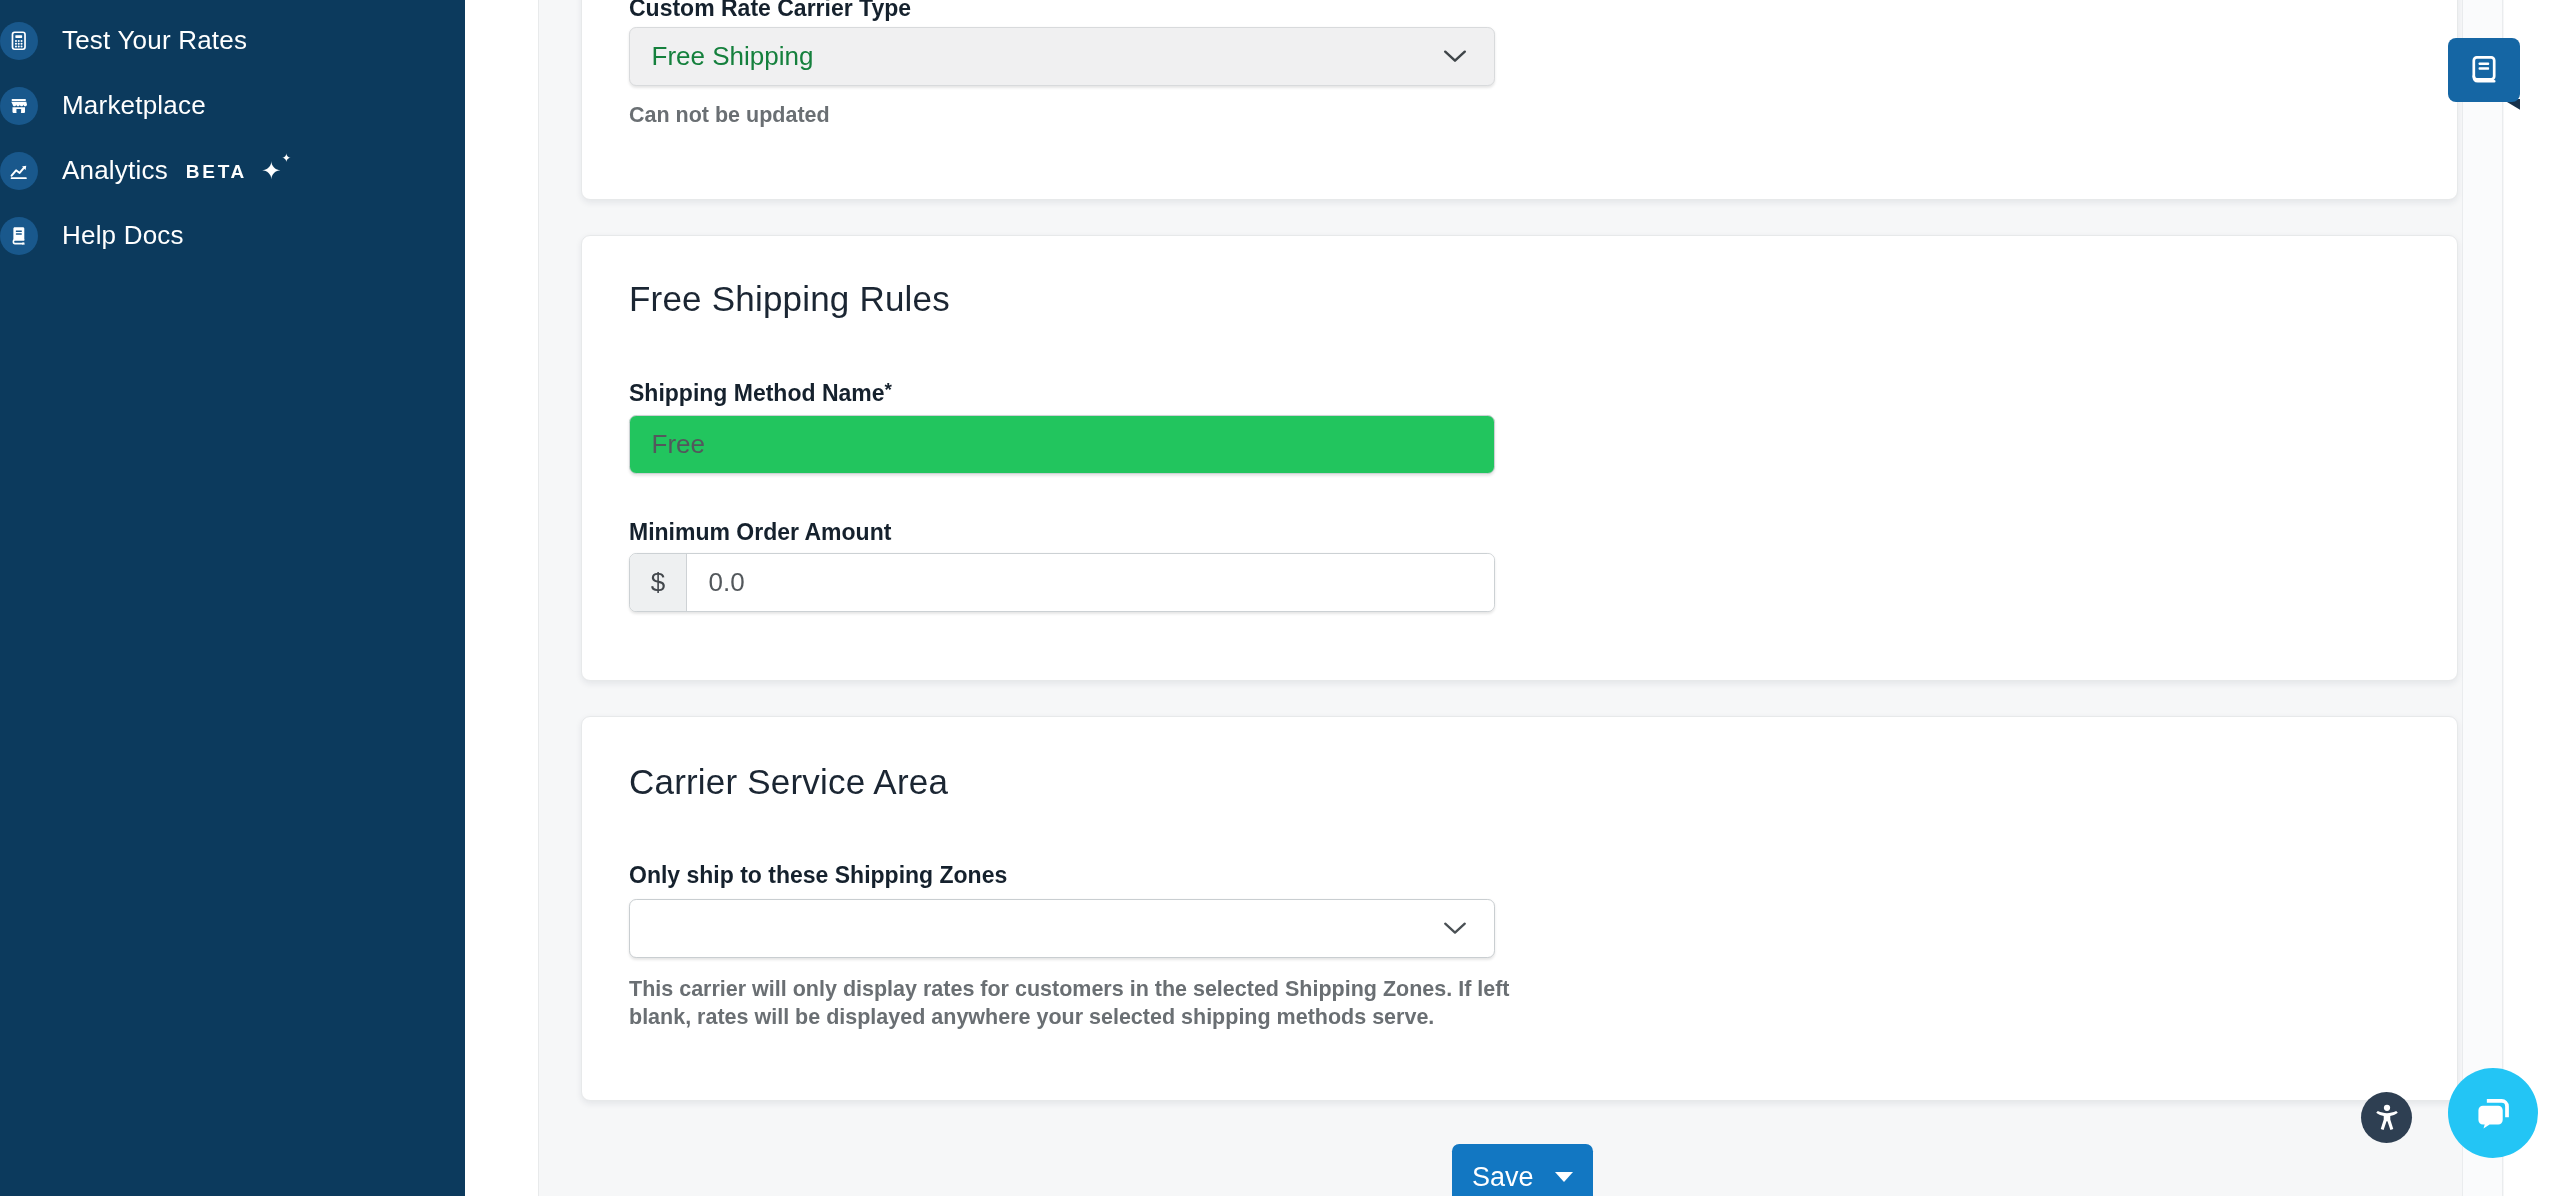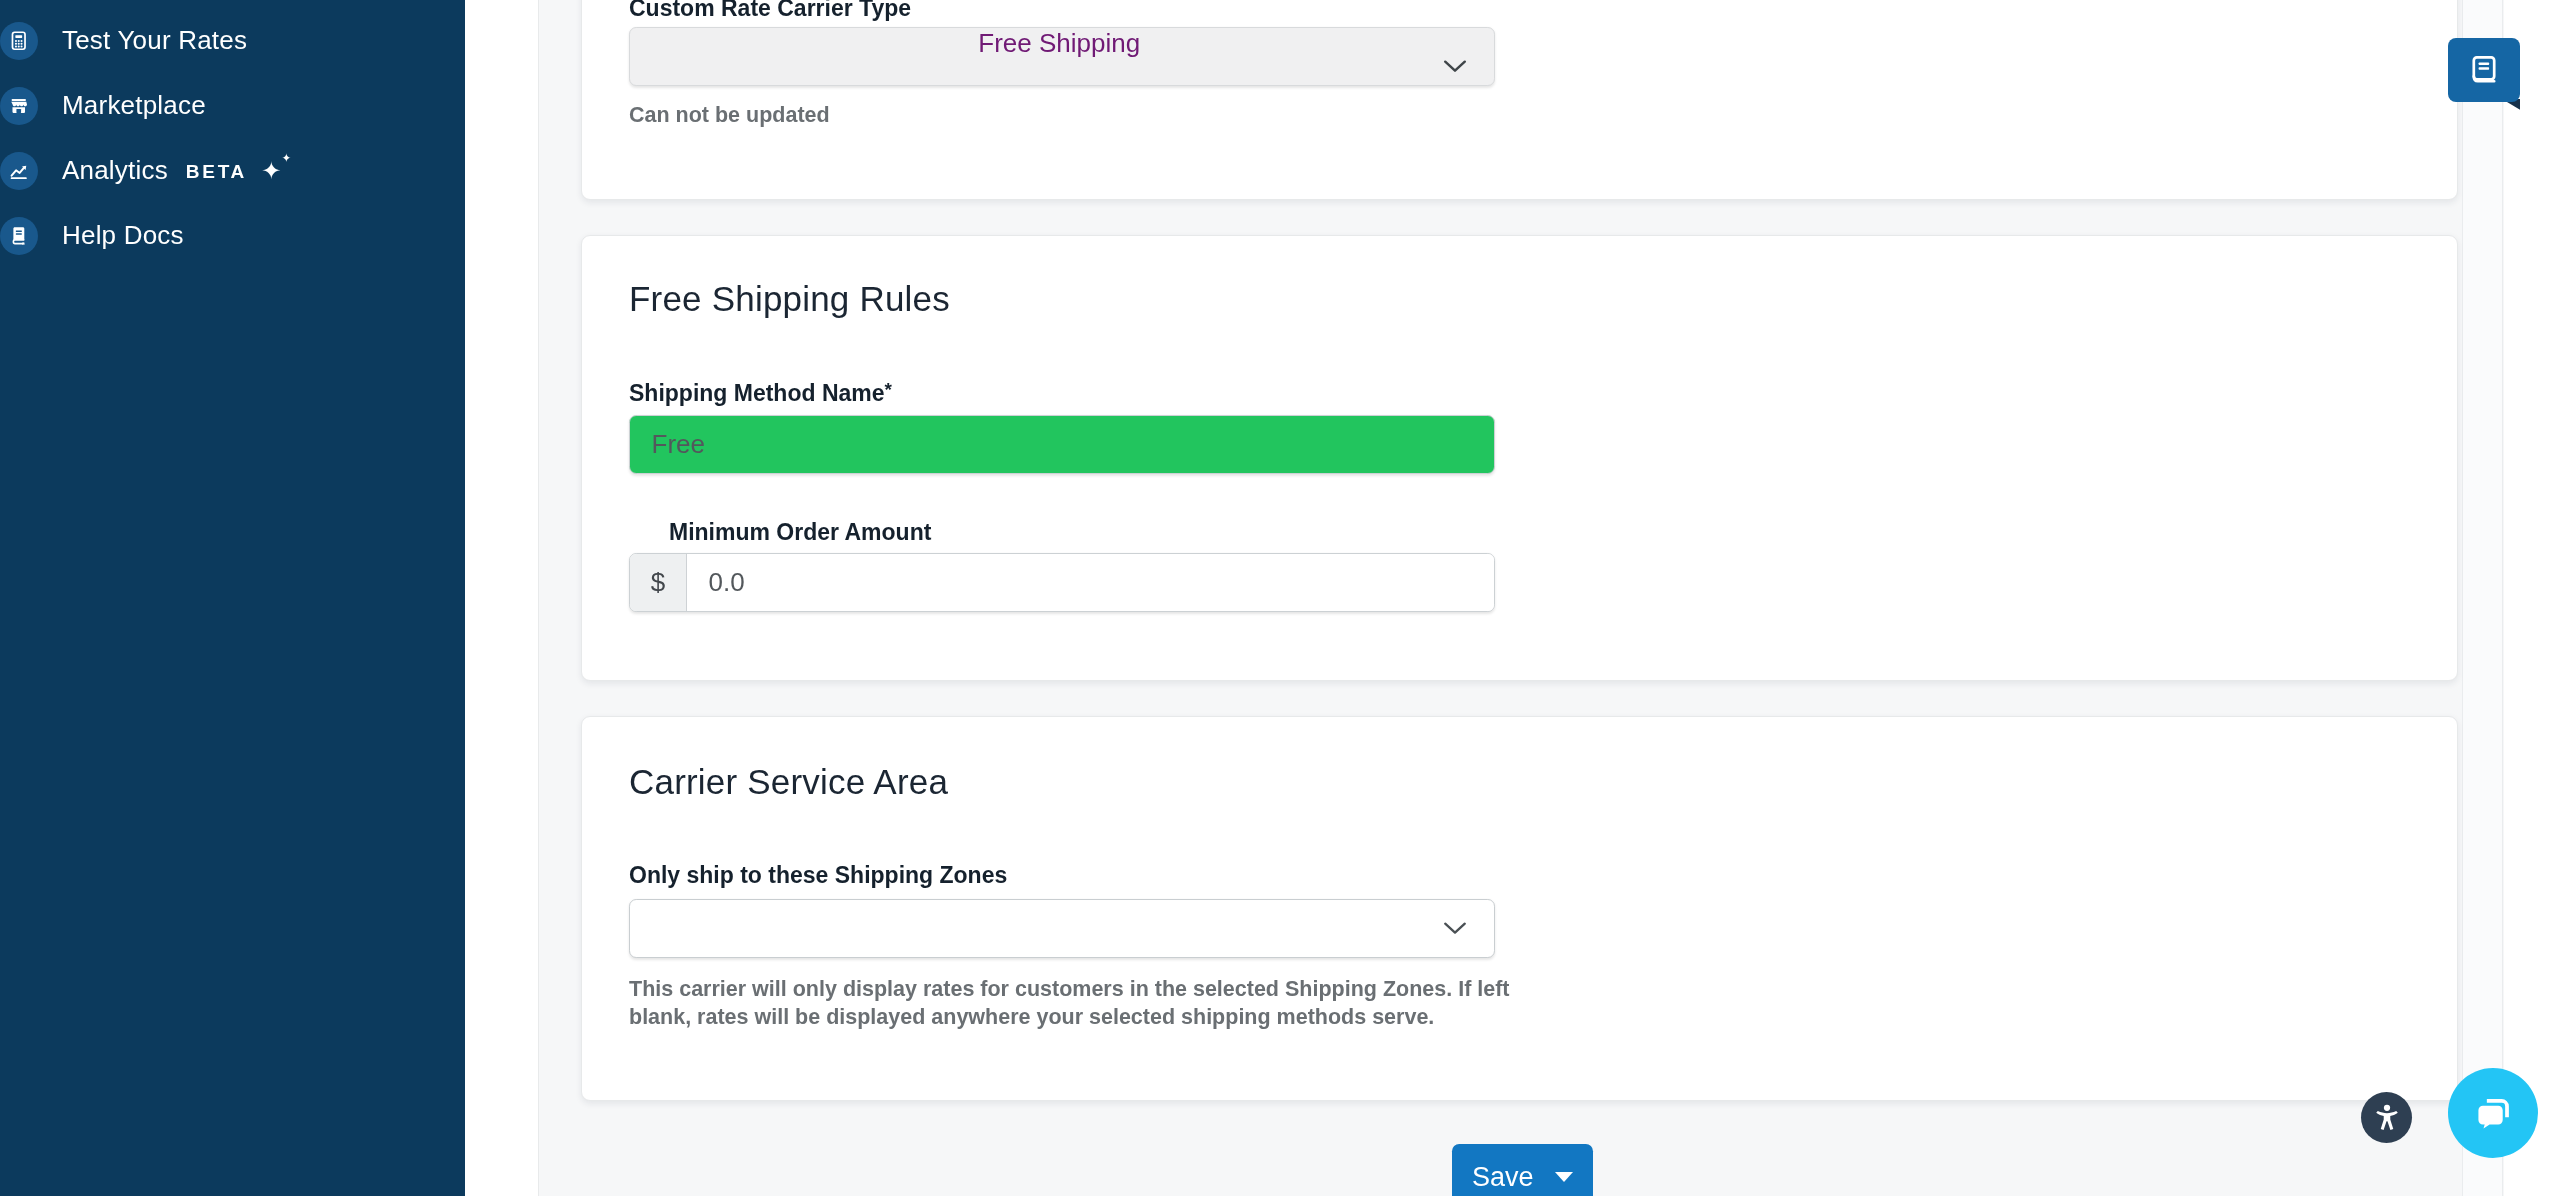--- a/index.html
+++ b/index.html
@@ -26,21 +26,21 @@
   .card2 { top:235px; height:446px; }
   .card3 { top:716px; height:385px; }
 
   .field-label { position:absolute; left:47px; font-size:23px; font-weight:700; color:#15212d; white-space:nowrap; }
   .req-mark { font-size:19px; vertical-align:5.4px; font-weight:700; color:#15212d; }
   .card-heading { position:absolute; left:47px; font-size:35px; font-weight:500; color:#1b2633; letter-spacing:0.2px; }
   .helper-text { position:absolute; left:47px; font-size:21.5px; color:#6a6f73; line-height:28px;font-weight:bold; }
 
   .select-box { position:absolute; left:47px; width:866px; height:59px; border-radius:7.2px; border:1.8px solid #c9ced1; background:#ffffff; display:flex; align-items:center; padding:0 27px 0 21.5px; font-size:26px; color:#53585c; cursor:pointer; box-shadow:0 1.8px 2.7px rgba(0,0,0,0.10); }
   .select-box .chev { margin-left:auto; display:flex; align-items:center; }
-  .select-disabled { background:#f0f0f1; border-color:#d8dadc; color:#701a75; cursor:default;flex-direction:column; }
+  .select-disabled { background:#f0f0f1; border-color:#d8dadc; color:#15803d; cursor:default; }
 
   .text-input { position:absolute; left:47px; width:866px; height:59px; border-radius:7.2px; border:1.8px solid #ccd1d4; background:#22c55e; font-size:26px; color:#53585c; padding:0 21.5px; outline:none; box-shadow:0 1.8px 2.7px rgba(0,0,0,0.10); font-family:inherit; }
 
   .input-group { position:absolute; left:47px; width:866px; height:59px; display:flex; border-radius:7.2px; border:1.8px solid #ccd1d4; background:#ffffff; overflow:hidden; box-shadow:0 1.8px 2.7px rgba(0,0,0,0.10); }
   .input-prefix { width:57px; background:#eef0f1; border-right:1.8px solid #ced2d5; display:flex; align-items:center; justify-content:center; font-size:26px; color:#42474c; flex:0 0 57px; }
   .input-group input { flex:1; border:none; outline:none; font-size:26px; color:#53585c; padding:0 21.5px; font-family:inherit; background:#ffffff; }
 
   
   .save-btn { position:absolute; left:1452px; top:1144px; width:141px; height:66px; background:#1277c2; border:none; border-radius:7.2px; display:flex; align-items:center; justify-content:center; gap:21.5px; cursor:pointer; }
   .save-label { color:#ffffff; font-size:27px; font-weight:500; font-family:inherit; }
@@ -141,21 +141,21 @@
   </section>
 
   <section class="card card2">
     <h2 class="card-heading" style="top:43px;">Free Shipping Rules</h2>
 
     <div class="field-label" style="top:143px;">
       <span>Shipping Method Name</span><span class="req-mark">*</span>
     </div>
     <input class="text-input" style="top: 179px;" type="text" value="Free">
 
-    <div class="field-label" style="top:283px;margin-left:40px;">Minimum Order Amount</div>
+    <div class="field-label" style="top:283px;">Minimum Order Amount</div>
     <div class="input-group" style="top:317px;">
       <span class="input-prefix">$</span>
       <input type="text" value="0.0" style="">
     </div>
   </section>
 
   <section class="card card3">
     <h2 class="card-heading" style="top:45px;">Carrier Service Area</h2>
 
     <div class="field-label" style="top:145px;">Only ship to these Shipping Zones</div>

